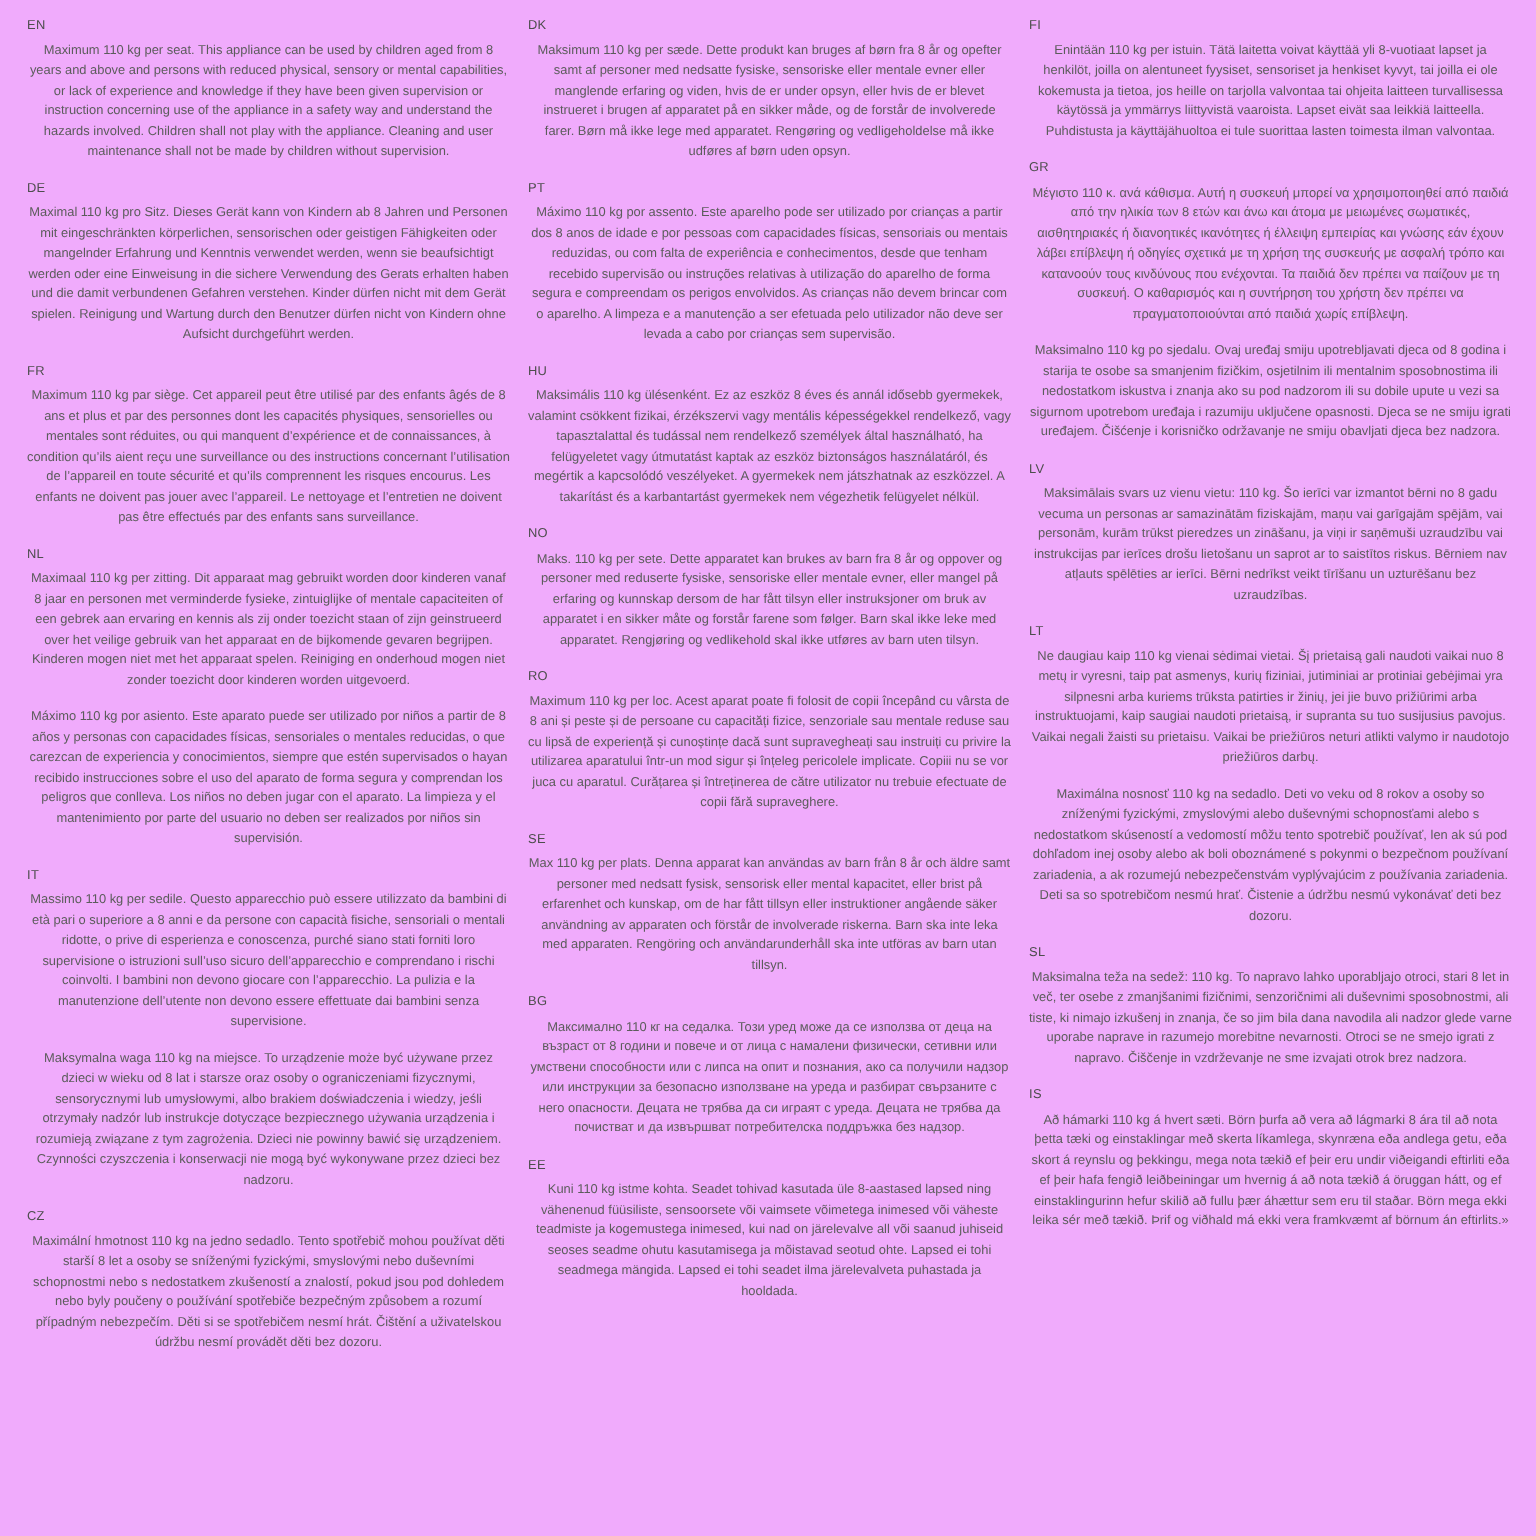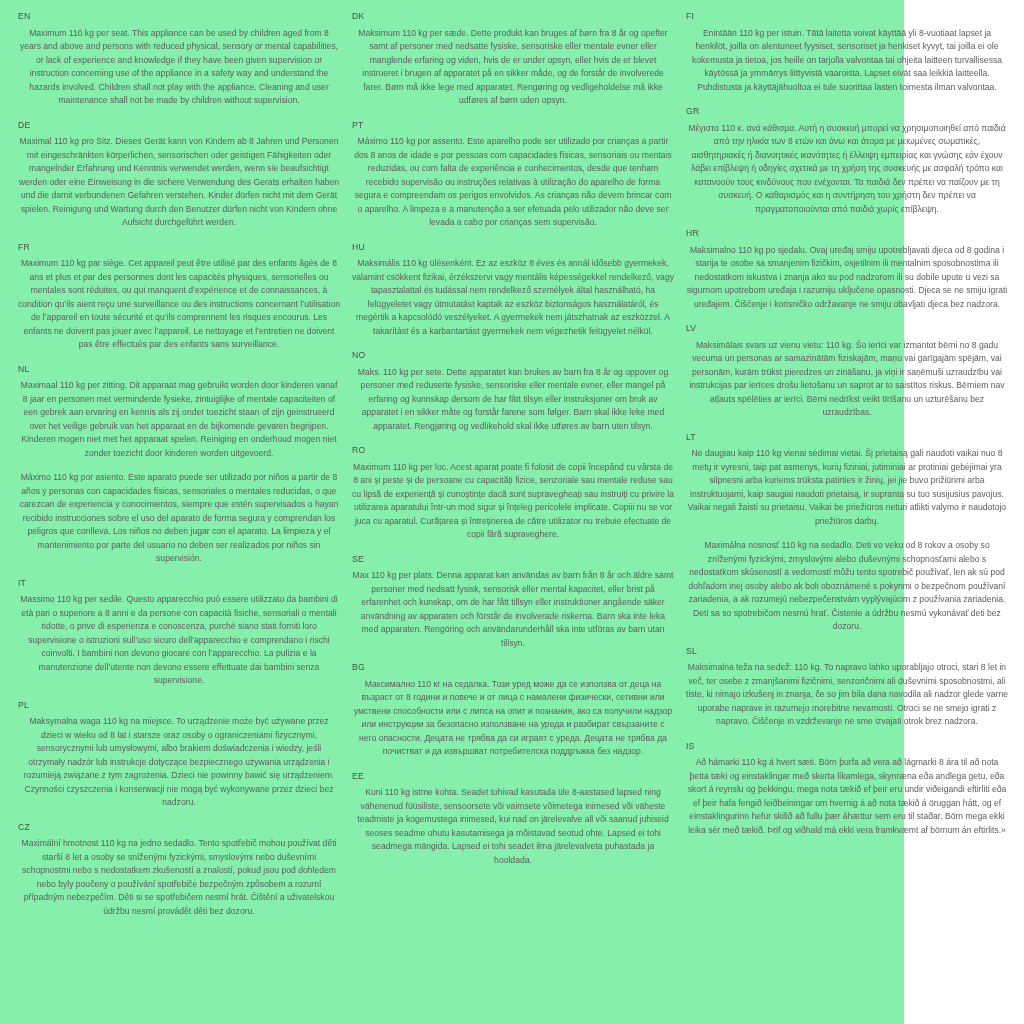--- a/index.html
+++ b/index.html
@@ -4,26 +4,26 @@
 <style>
   html, body {
     margin: 0;
     padding: 0;
     background: #ffffff;
     width: 1024px;
     font-family: "Liberation Sans", sans-serif;
   }
   .page {
     box-sizing: border-box;
-    width: 904px;
+    width: 1024px;
     min-height: 1024px;
     padding: 10px 16px 10px 18px;
     display: flex;
     gap: 12px;
-    background: #86efac;
+    background: #f0abfc;
   }
   .col {
     flex: 0 0 322px;
     width: 322px;
   }
   .lang-section {
     margin: 0 0 11px 0;
   }
   .lang-code {
     font-size: 8.6px;
@@ -65,21 +65,20 @@
       <p class="lang-text">Maximaal 110 kg per zitting. Dit apparaat mag gebruikt worden door kinderen vanaf 8 jaar en personen met verminderde fysieke, zintuiglijke of mentale capaciteiten of een gebrek aan ervaring en kennis als zij onder toezicht staan of zijn geinstrueerd over het veilige gebruik van het apparaat en de bijkomende gevaren begrijpen. Kinderen mogen niet met het apparaat spelen. Reiniging en onderhoud mogen niet zonder toezicht door kinderen worden uitgevoerd.</p>
     </section>
     <section class="lang-section">
       <p class="lang-text">Máximo 110 kg por asiento. Este aparato puede ser utilizado por niños a partir de 8 años y personas con capacidades físicas, sensoriales o mentales reducidas, o que carezcan de experiencia y conocimientos, siempre que estén supervisados o hayan recibido instrucciones sobre el uso del aparato de forma segura y comprendan los peligros que conlleva. Los niños no deben jugar con el aparato. La limpieza y el mantenimiento por parte del usuario no deben ser realizados por niños sin supervisión.</p>
     </section>
     <section class="lang-section">
       <h2 class="lang-code">IT</h2>
       <p class="lang-text">Massimo 110 kg per sedile. Questo apparecchio può essere utilizzato da bambini di età pari o superiore a 8 anni e da persone con capacità fisiche, sensoriali o mentali ridotte, o prive di esperienza e conoscenza, purché siano stati forniti loro supervisione o istruzioni sull’uso sicuro dell’apparecchio e comprendano i rischi coinvolti. I bambini non devono giocare con l’apparecchio. La pulizia e la manutenzione dell’utente non devono essere effettuate dai bambini senza supervisione.</p>
     </section>
     <section class="lang-section">
-      <h2 class="lang-code">PL</h2>
       <p class="lang-text">Maksymalna waga 110 kg na miejsce. To urządzenie może być używane przez dzieci w wieku od 8 lat i starsze oraz osoby o ograniczeniami fizycznymi, sensorycznymi lub umysłowymi, albo brakiem doświadczenia i wiedzy, jeśli otrzymały nadzór lub instrukcje dotyczące bezpiecznego używania urządzenia i rozumieją związane z tym zagrożenia. Dzieci nie powinny bawić się urządzeniem. Czynności czyszczenia i konserwacji nie mogą być wykonywane przez dzieci bez nadzoru.</p>
     </section>
     <section class="lang-section">
       <h2 class="lang-code">CZ</h2>
       <p class="lang-text">Maximální hmotnost 110 kg na jedno sedadlo. Tento spotřebič mohou používat děti starší 8 let a osoby se sníženými fyzickými, smyslovými nebo duševními schopnostmi nebo s nedostatkem zkušeností a znalostí, pokud jsou pod dohledem nebo byly poučeny o používání spotřebiče bezpečným způsobem a rozumí případným nebezpečím. Děti si se spotřebičem nesmí hrát. Čištění a uživatelskou údržbu nesmí provádět děti bez dozoru.</p>
     </section>
   </div>
 
   <div class="col">
     <section class="lang-section">
@@ -119,21 +118,20 @@
   <div class="col">
     <section class="lang-section">
       <h2 class="lang-code">FI</h2>
       <p class="lang-text">Enintään 110 kg per istuin. Tätä laitetta voivat käyttää yli 8-vuotiaat lapset ja henkilöt, joilla on alentuneet fyysiset, sensoriset ja henkiset kyvyt, tai joilla ei ole kokemusta ja tietoa, jos heille on tarjolla valvontaa tai ohjeita laitteen turvallisessa käytössä ja ymmärrys liittyvistä vaaroista. Lapset eivät saa leikkiä laitteella. Puhdistusta ja käyttäjähuoltoa ei tule suorittaa lasten toimesta ilman valvontaa.</p>
     </section>
     <section class="lang-section">
       <h2 class="lang-code">GR</h2>
       <p class="lang-text">Μέγιστο 110 κ. ανά κάθισμα. Αυτή η συσκευή μπορεί να χρησιμοποιηθεί από παιδιά από την ηλικία των 8 ετών και άνω και άτομα με μειωμένες σωματικές, αισθητηριακές ή διανοητικές ικανότητες ή έλλειψη εμπειρίας και γνώσης εάν έχουν λάβει επίβλεψη ή οδηγίες σχετικά με τη χρήση της συσκευής με ασφαλή τρόπο και κατανοούν τους κινδύνους που ενέχονται. Τα παιδιά δεν πρέπει να παίζουν με τη συσκευή. Ο καθαρισμός και η συντήρηση του χρήστη δεν πρέπει να πραγματοποιούνται από παιδιά χωρίς επίβλεψη.</p>
     </section>
     <section class="lang-section">
-      <h2 class="lang-code">HR</h2>
       <p class="lang-text">Maksimalno 110 kg po sjedalu. Ovaj uređaj smiju upotrebljavati djeca od 8 godina i starija te osobe sa smanjenim fizičkim, osjetilnim ili mentalnim sposobnostima ili nedostatkom iskustva i znanja ako su pod nadzorom ili su dobile upute u vezi sa sigurnom upotrebom uređaja i razumiju uključene opasnosti. Djeca se ne smiju igrati uređajem. Čišćenje i korisničko održavanje ne smiju obavljati djeca bez nadzora.</p>
     </section>
     <section class="lang-section">
       <h2 class="lang-code">LV</h2>
       <p class="lang-text">Maksimālais svars uz vienu vietu: 110 kg. Šo ierīci var izmantot bērni no 8 gadu vecuma un personas ar samazinātām fiziskajām, maņu vai garīgajām spējām, vai personām, kurām trūkst pieredzes un zināšanu, ja viņi ir saņēmuši uzraudzību vai instrukcijas par ierīces drošu lietošanu un saprot ar to saistītos riskus. Bērniem nav atļauts spēlēties ar ierīci. Bērni nedrīkst veikt tīrīšanu un uzturēšanu bez uzraudzības.</p>
     </section>
     <section class="lang-section">
       <h2 class="lang-code">LT</h2>
       <p class="lang-text">Ne daugiau kaip 110 kg vienai sėdimai vietai. Šį prietaisą gali naudoti vaikai nuo 8 metų ir vyresni, taip pat asmenys, kurių fiziniai, jutiminiai ar protiniai gebėjimai yra silpnesni arba kuriems trūksta patirties ir žinių, jei jie buvo prižiūrimi arba instruktuojami, kaip saugiai naudoti prietaisą, ir supranta su tuo susijusius pavojus. Vaikai negali žaisti su prietaisu. Vaikai be priežiūros neturi atlikti valymo ir naudotojo priežiūros darbų.</p>
     </section>

